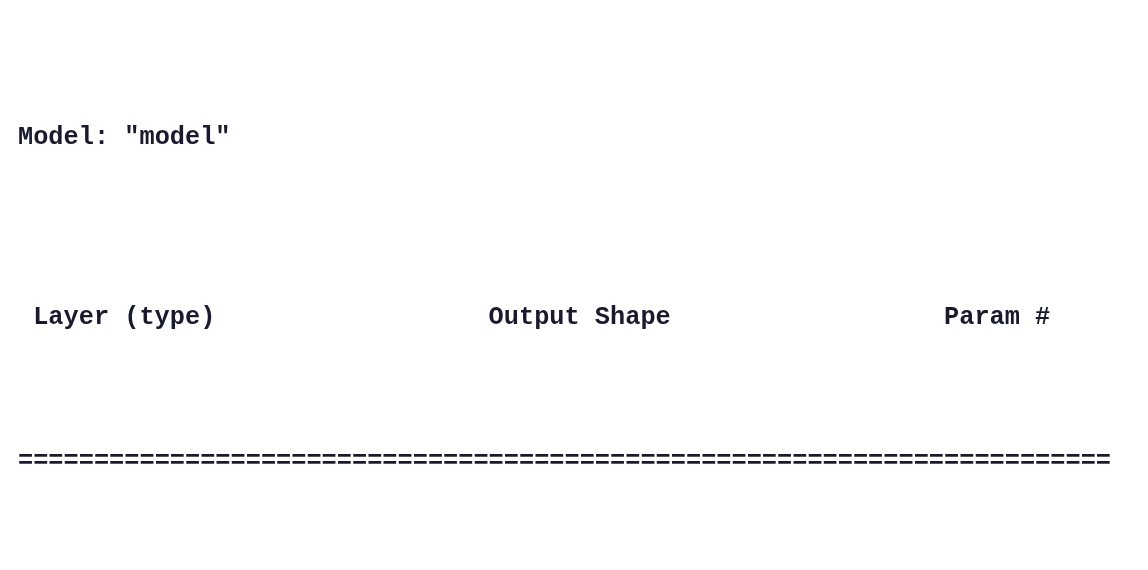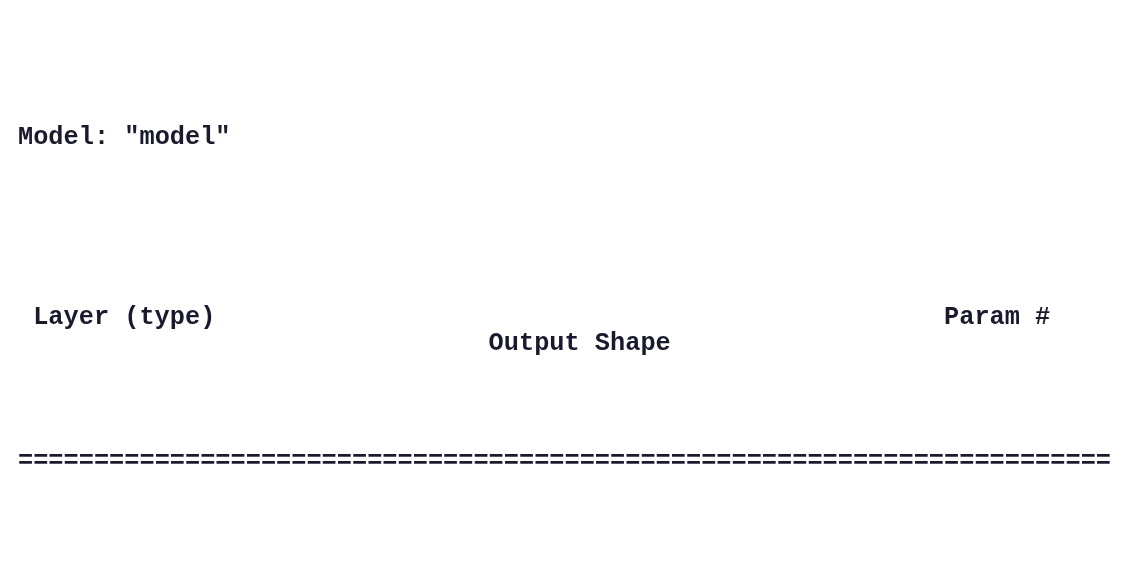--- a/index.html
+++ b/index.html
@@ -17,21 +17,21 @@
     font-family: "Liberation Mono", "DejaVu Sans Mono", monospace;
     font-weight: 700;
     font-size: 25.3px;
     line-height: 36px;
     color: #1a1a2e;
     white-space: pre;
   }
   .line { height: 36px; position: relative; }
   .row span { position: absolute; top: 0; }
   .c0 { left: 1ch; }
-  .c1 { left: 31ch; margin-top: 26px; }
+  .c1 { left: 31ch; }
   .c2 { left: 61ch; }
 </style>
 </head>
 <body>
 
 <div class="summary">
 
   <div class="line">Model: "model"</div>
 
 

